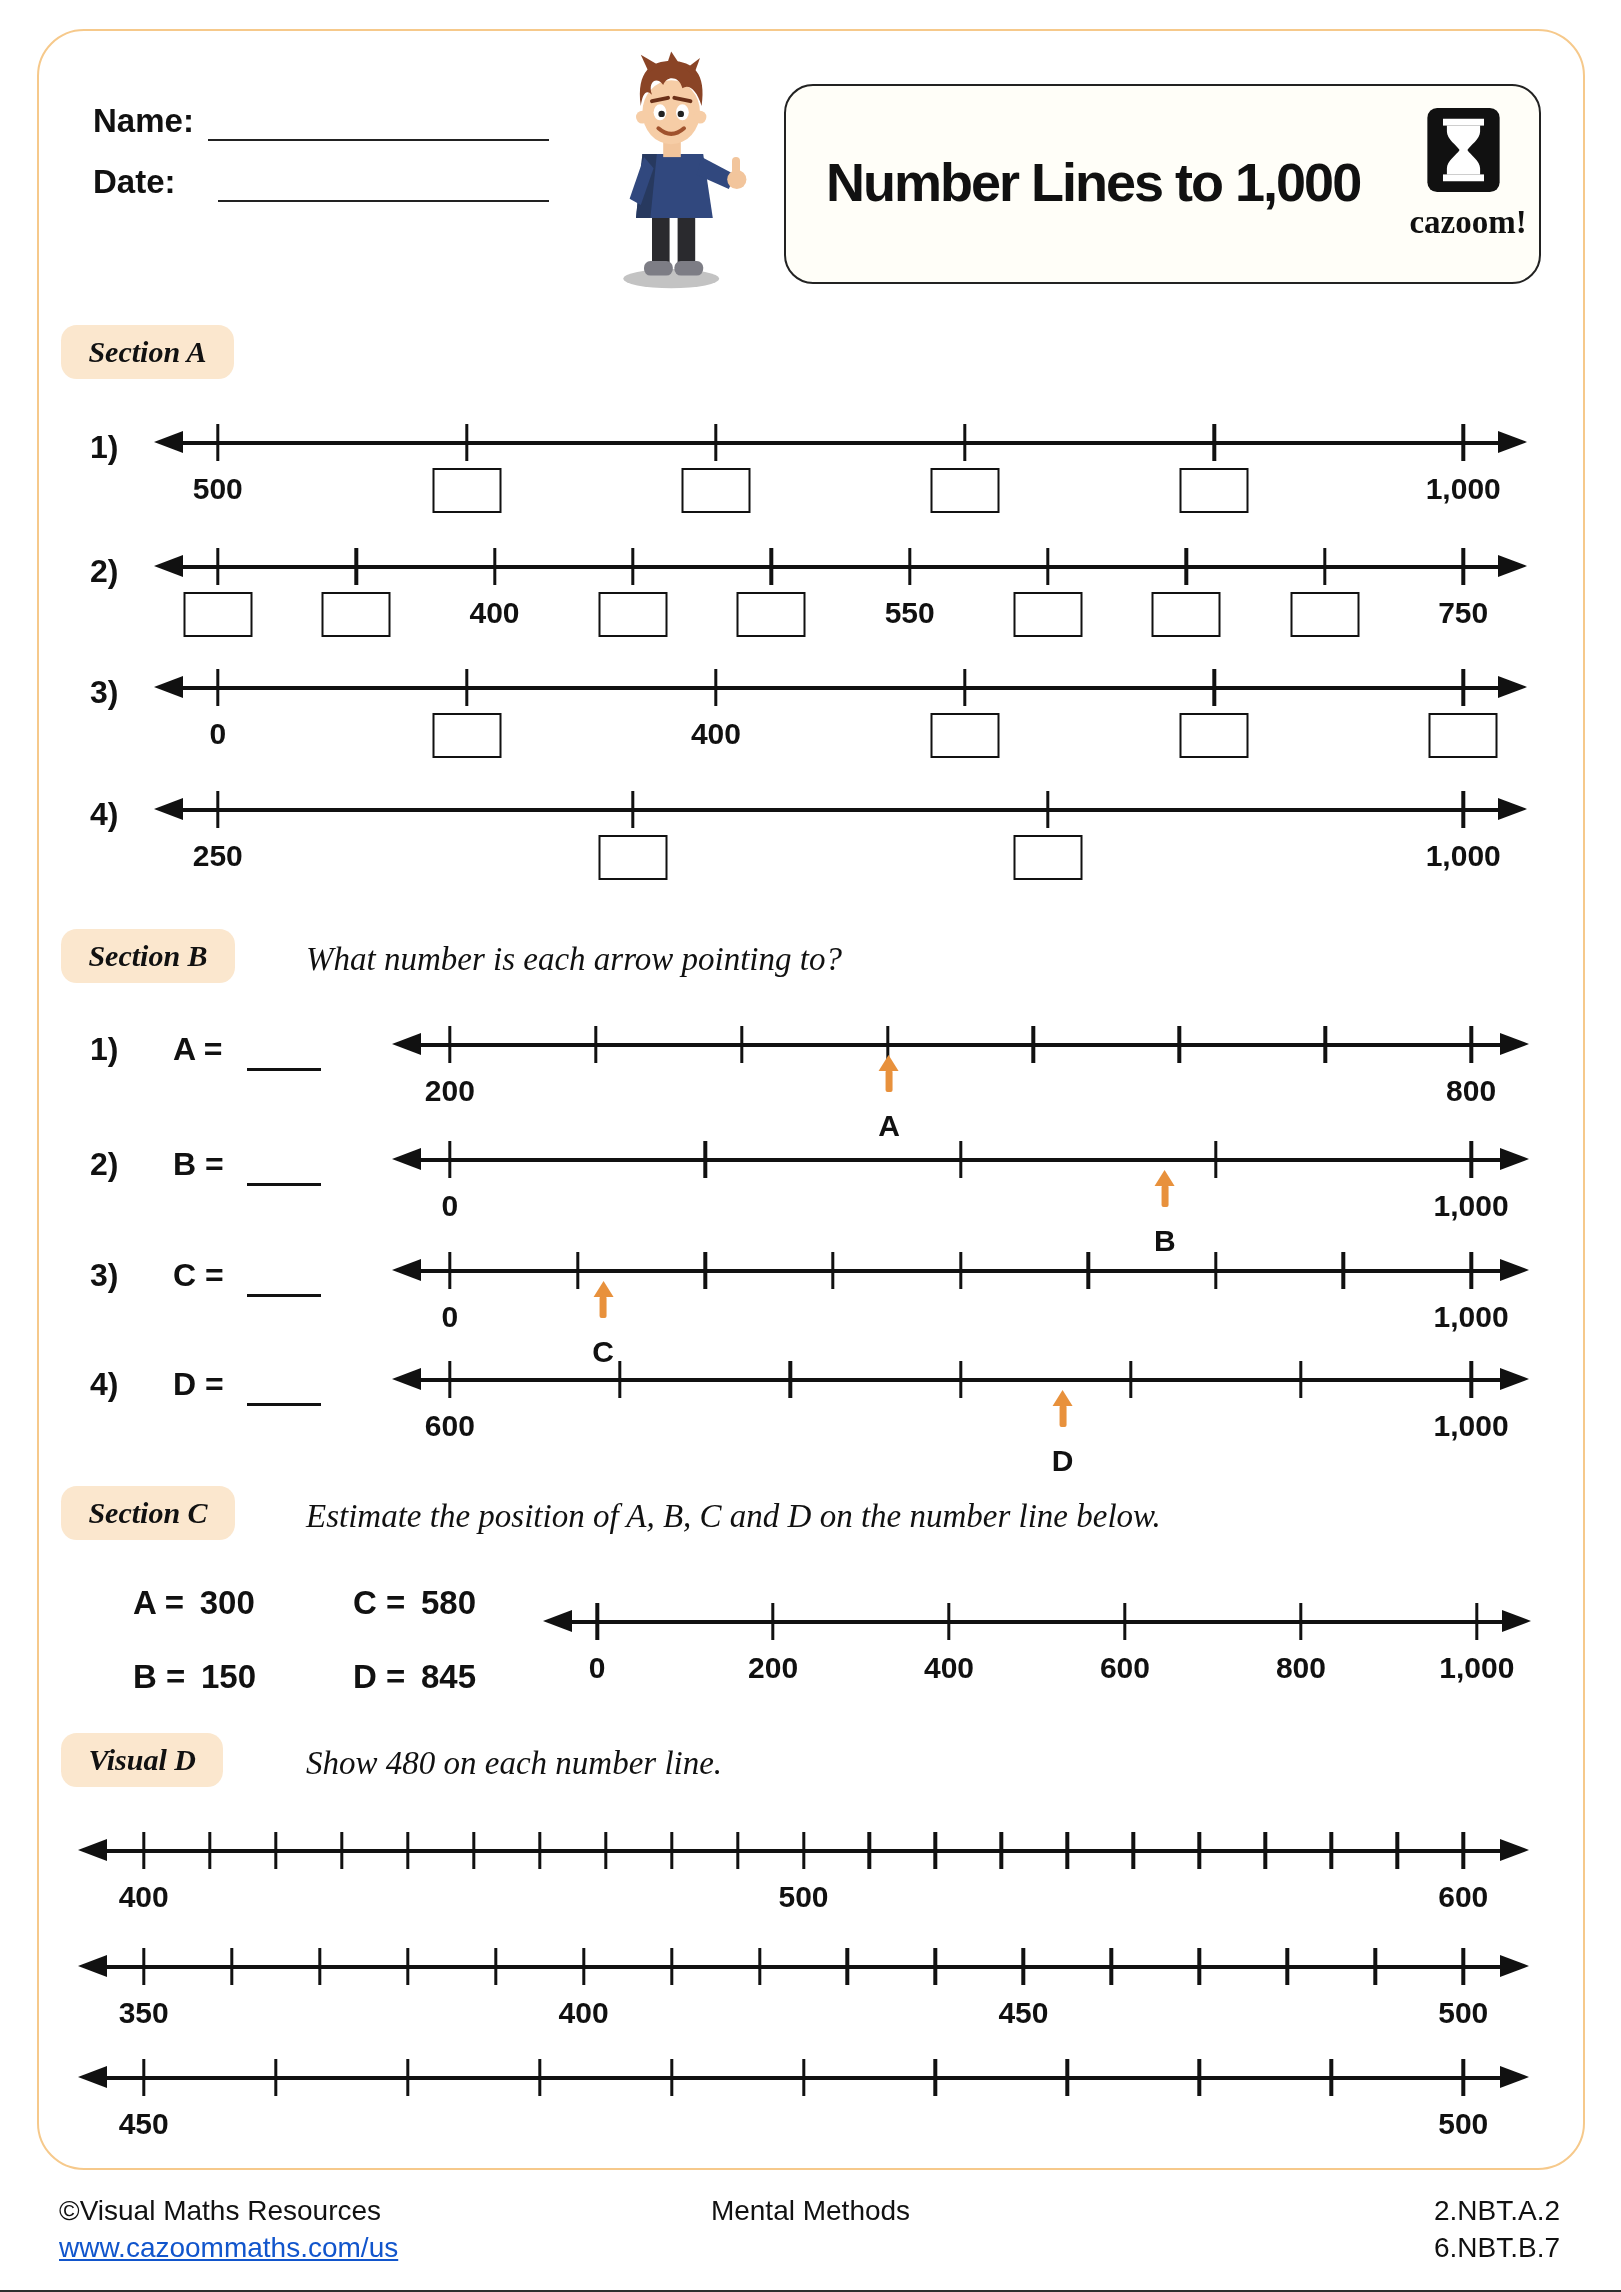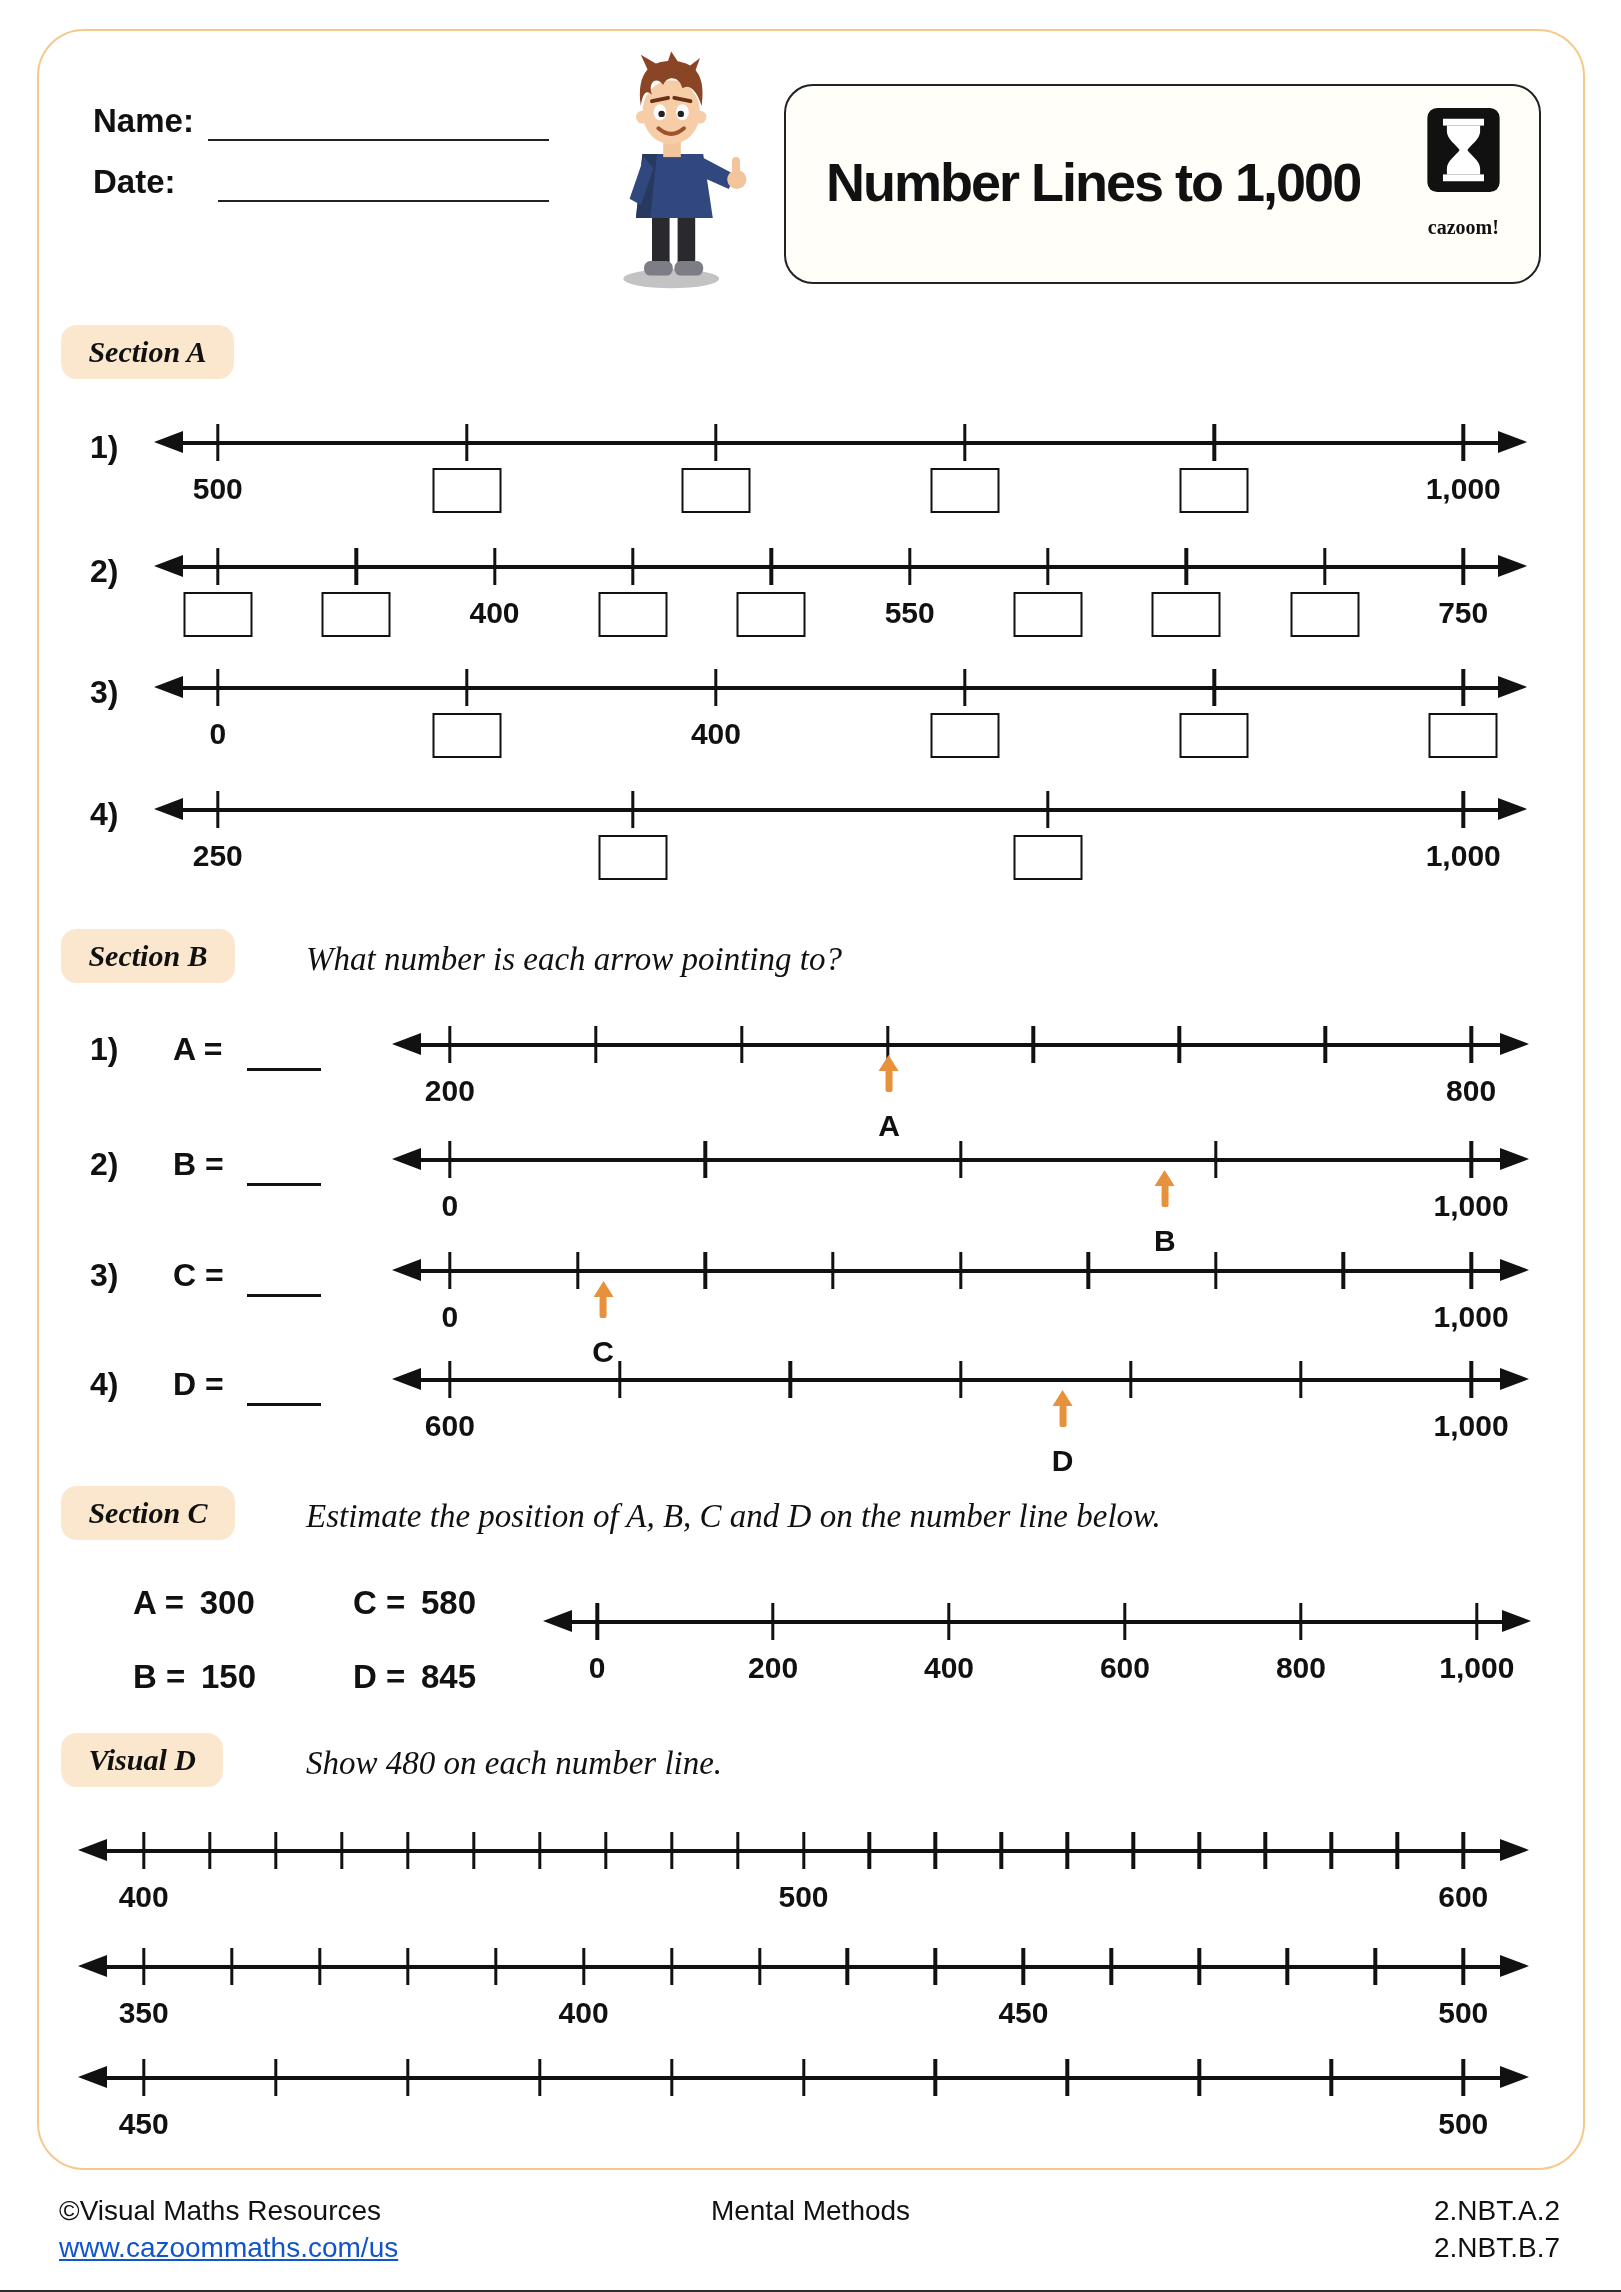--- a/index.html
+++ b/index.html
@@ -9,21 +9,21 @@
            border:2.9px solid #F6C98B; border-radius:47px; }
 
   .hdr-label { position:absolute; font-weight:bold; font-size:33px; }
   .write-line { position:absolute; height:41px; border-bottom:2.9px solid #222; }
 
   .title-box { position:absolute; left:784px; top:84px; width:753px; height:196px;
                border:2.9px solid #222; border-radius:29px; background:#FFFEF8; }
   .title-text { position:absolute; left:40px; top:65px; font-size:54px; font-weight:900;
                 letter-spacing:-2px; white-space:nowrap; }
   .logo { position:absolute; right:21.6px; top:21.6px; width:108px; text-align:center; }
-  .logo-text { font-family:"Liberation Serif", serif; font-weight:bold; font-size:20px; margin-top:20px; }
+  .logo-text { font-family:"Liberation Serif", serif; font-weight:bold; font-size:33px; margin-top:8px; }
 
   .pill { position:absolute; left:61px; background:#FBE7CE; border-radius:15.7px;
           padding:9.8px 27.4px; font-family:"Liberation Serif", serif; font-style:italic;
           font-weight:bold; font-size:30px; }
   .instruction { position:absolute; left:306px; font-family:"Liberation Serif", serif;
                  font-style:italic; font-size:33px; }
 
   .item-num { position:absolute; left:90px; font-weight:bold; font-size:32px; }
   .prompt { position:absolute; left:173px; font-weight:bold; font-size:32px; white-space:nowrap; }
   .answer-blank { position:absolute; width:74px; height:37px; border-bottom:3.4px solid #111; }
@@ -414,18 +414,18 @@
 
   <div class="footer left">
     <div>©Visual Maths Resources</div>
     <div class="site-link">www.cazoommaths.com/us</div>
   </div>
   <div class="footer center">
     <div>Mental Methods</div>
   </div>
   <div class="footer right">
     <div>2.NBT.A.2</div>
-    <div>2.NBT.B.7</div>
+    <div>6.NBT.B.7</div>
   </div>
 
   <div class="bottom-edge"></div>
 </div>
 
 
 </body></html>

